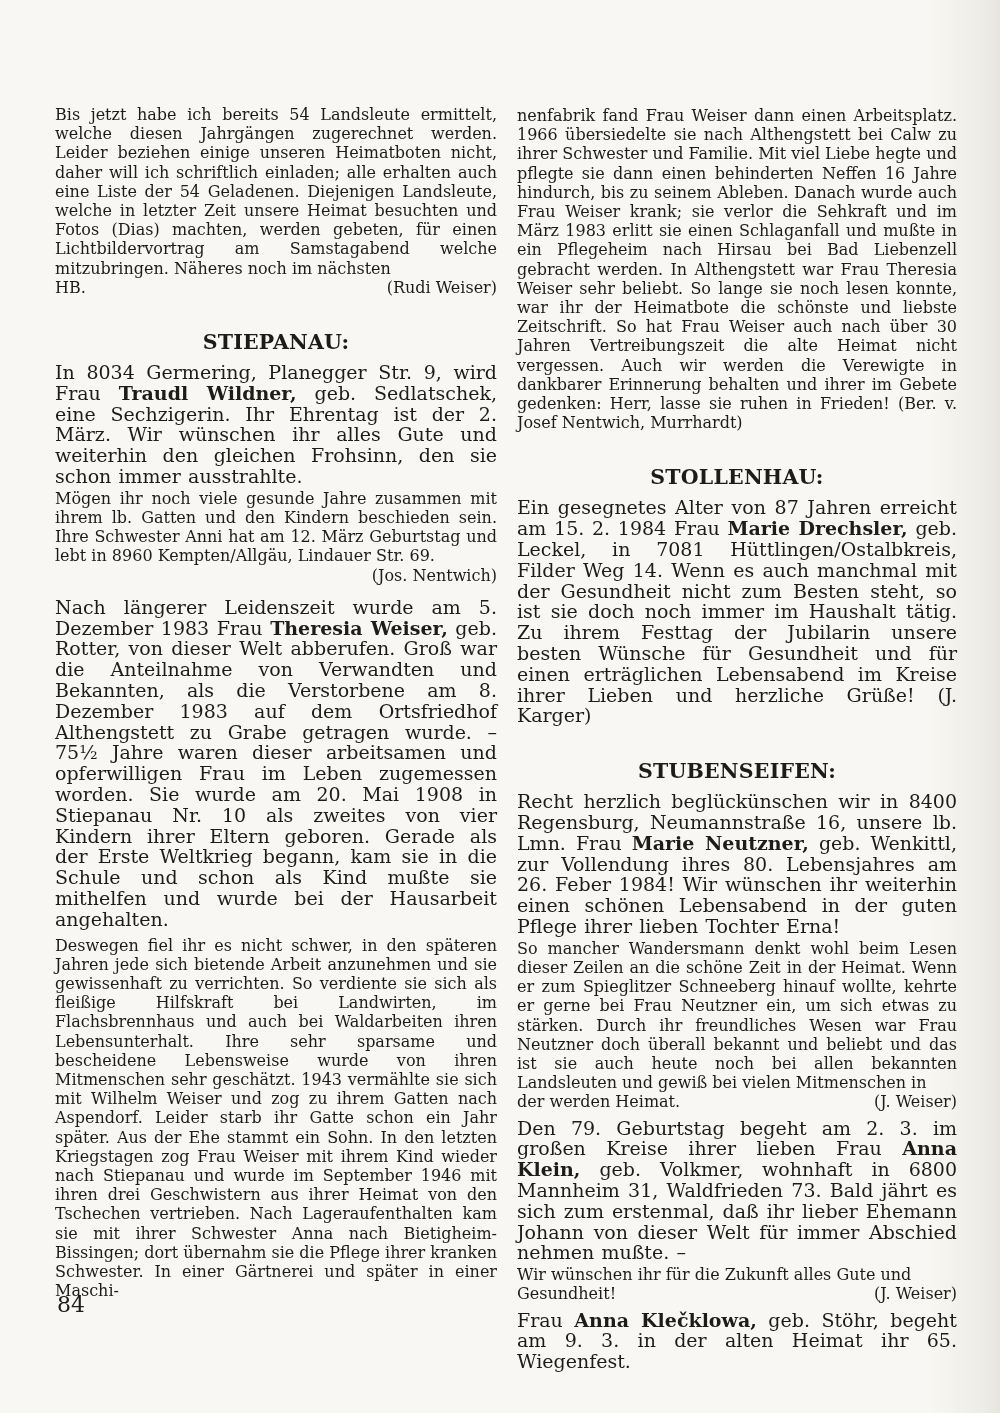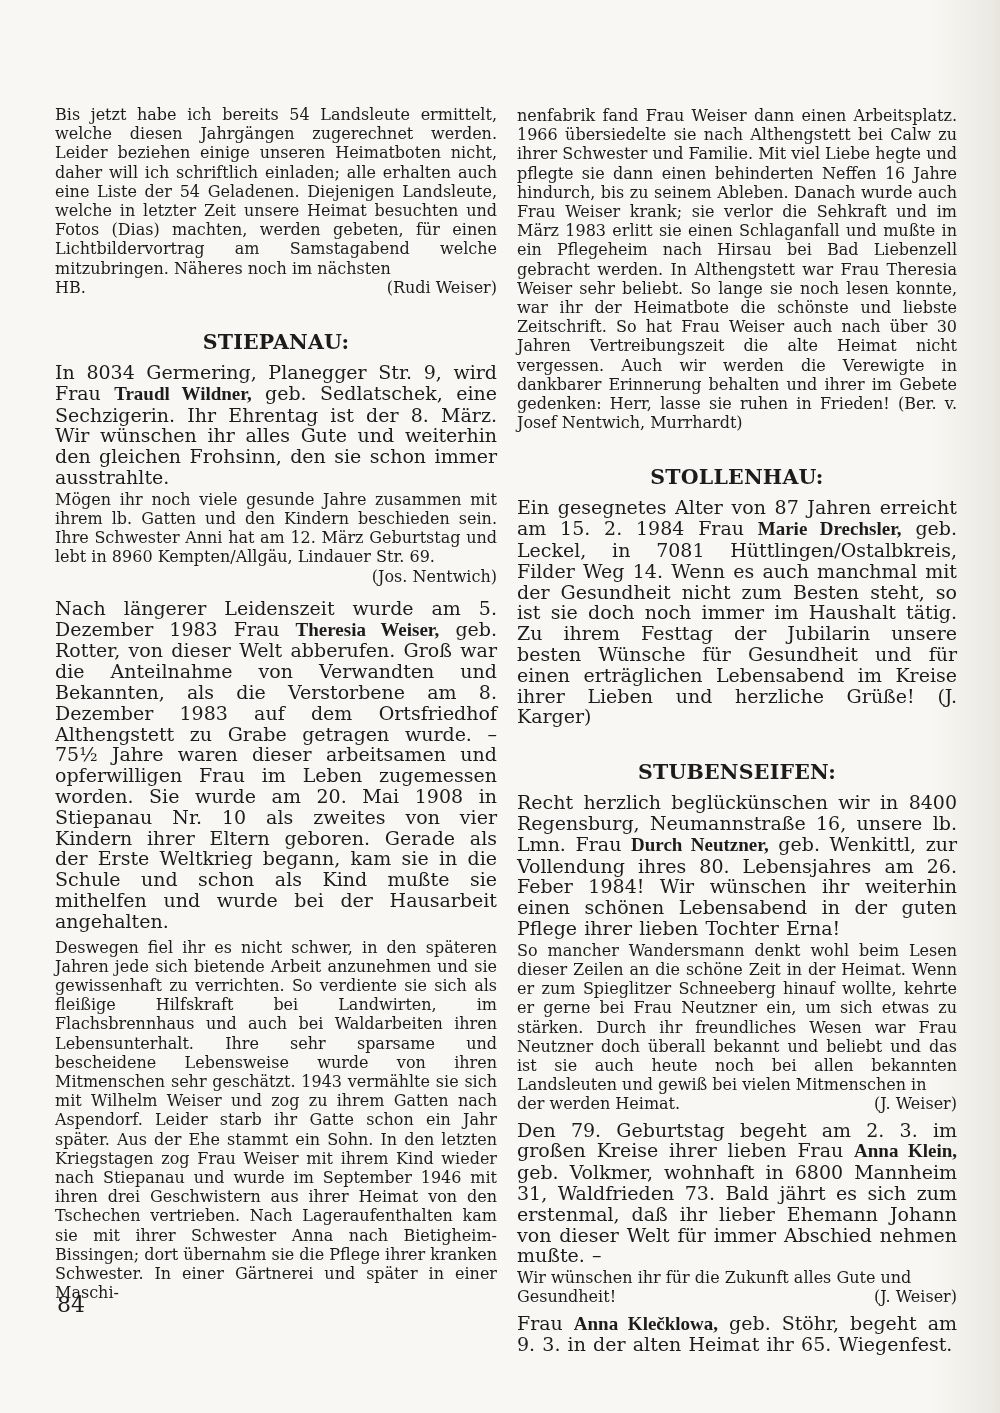--- a/index.html
+++ b/index.html
@@ -28,21 +28,21 @@
 
   .heading {
     font-size: 20.5px;
     font-weight: bold;
     letter-spacing: 0.2px;
     margin: 33px 0 8px 0;
     text-align: center;
   }
   .sigline { display: flex; justify-content: space-between; }
   .sig-only { text-align: right; }
-  b.name { font-weight: bold; font-family: Liberation Serif, serif; }
+  b.name { font-weight: bold; }
 
   .page-number {
     position: absolute;
     left: 57px;
     top: 1292px;
     font-size: 22px;
   }
 </style>
 </head>
 <body>
@@ -53,41 +53,41 @@
 
 
     <p class="sm gap-xs">Bis jetzt habe ich bereits 54 Landsleute ermittelt, welche diesen Jahrgängen zugerechnet werden. Leider beziehen einige unseren Heimatboten nicht, daher will ich schriftlich einladen; alle erhalten auch eine Liste der 54 Geladenen. Diejenigen Landsleute, welche in letzter Zeit unsere Heimat besuchten und Fotos (Dias) machten, werden gebeten, für einen Lichtbildervortrag am Samstagabend welche mitzubringen. Näheres noch im nächsten</p>
     <div class="sm sigline">
       <span>HB.</span>
       <span>(Rudi Weiser)</span>
     </div>
 
     <div class="heading">STIEPANAU:</div>
 
-    <p class="lg"><span>In 8034 Germering, Planegger Str. 9, wird Frau </span><b class="name">Traudl Wildner,</b><span> geb. Sedlatschek, eine Sechzigerin. Ihr Ehrentag ist der 8. März. Wir wünschen ihr alles Gute und weiterhin den gleichen Frohsinn, den sie schon immer ausstrahlte.</span></p>
+    <p class="lg"><span>In 8034 Germering, Planegger Str. 9, wird Frau </span><b class="name">Traudl Wildner,</b><span> geb. Sedlatschek, eine Sechzigerin. Ihr Ehrentag ist der 2. März. Wir wünschen ihr alles Gute und weiterhin den gleichen Frohsinn, den sie schon immer ausstrahlte.</span></p>
 
     <p class="sm gap-xs">Mögen ihr noch viele gesunde Jahre zusammen mit ihrem lb. Gatten und den Kindern beschieden sein. Ihre Schwester Anni hat am 12. März Geburtstag und lebt in 8960 Kempten/Allgäu, Lindauer Str. 69.</p>
     <div class="sm sig-only">(Jos. Nentwich)</div>
 
     <p class="lg gap-md"><span>Nach längerer Leidenszeit wurde am 5. Dezember 1983 Frau </span><b class="name">Theresia Weiser,</b><span> geb. Rotter, von dieser Welt abberufen. Groß war die Anteilnahme von Verwandten und Bekannten, als die Verstorbene am 8. Dezember 1983 auf dem Ortsfriedhof Althengstett zu Grabe getragen wurde. – 75½ Jahre waren dieser arbeitsamen und opferwilligen Frau im Leben zugemessen worden. Sie wurde am 20. Mai 1908 in Stiepanau Nr. 10 als zweites von vier Kindern ihrer Eltern geboren. Gerade als der Erste Weltkrieg begann, kam sie in die Schule und schon als Kind mußte sie mithelfen und wurde bei der Hausarbeit angehalten.</span></p>
 
     <p class="sm gap-sm">Deswegen fiel ihr es nicht schwer, in den späteren Jahren jede sich bietende Arbeit anzunehmen und sie gewissenhaft zu verrichten. So verdiente sie sich als fleißige Hilfskraft bei Landwirten, im Flachsbrennhaus und auch bei Waldarbeiten ihren Lebensunterhalt. Ihre sehr sparsame und bescheidene Lebensweise wurde von ihren Mitmenschen sehr geschätzt. 1943 vermählte sie sich mit Wilhelm Weiser und zog zu ihrem Gatten nach Aspendorf. Leider starb ihr Gatte schon ein Jahr später. Aus der Ehe stammt ein Sohn. In den letzten Kriegstagen zog Frau Weiser mit ihrem Kind wieder nach Stiepanau und wurde im September 1946 mit ihren drei Geschwistern aus ihrer Heimat von den Tschechen vertrieben. Nach Lageraufenthalten kam sie mit ihrer Schwester Anna nach Bietigheim-Bissingen; dort übernahm sie die Pflege ihrer kranken Schwester. In einer Gärtnerei und später in einer Maschi-</p>
   </div>
 
   <div class="col col-right">
 
     <p class="sm">nenfabrik fand Frau Weiser dann einen Arbeitsplatz. 1966 übersiedelte sie nach Althengstett bei Calw zu ihrer Schwester und Familie. Mit viel Liebe hegte und pflegte sie dann einen behinderten Neffen 16 Jahre hindurch, bis zu seinem Ableben. Danach wurde auch Frau Weiser krank; sie verlor die Sehkraft und im März 1983 erlitt sie einen Schlaganfall und mußte in ein Pflegeheim nach Hirsau bei Bad Liebenzell gebracht werden. In Althengstett war Frau Theresia Weiser sehr beliebt. So lange sie noch lesen konnte, war ihr der Heimatbote die schönste und liebste Zeitschrift. So hat Frau Weiser auch nach über 30 Jahren Vertreibungszeit die alte Heimat nicht vergessen. Auch wir werden die Verewigte in dankbarer Erinnerung behalten und ihrer im Gebete gedenken: Herr, lasse sie ruhen in Frieden! (Ber. v. Josef Nentwich, Murrhardt)</p>
 
     <div class="heading gap-sm">STOLLENHAU:</div>
 
     <p class="lg"><span>Ein gesegnetes Alter von 87 Jahren erreicht am 15. 2. 1984 Frau </span><b class="name">Marie Drechsler,</b><span> geb. Leckel, in 7081 Hüttlingen/Ostalbkreis, Filder Weg 14. Wenn es auch manchmal mit der Gesundheit nicht zum Besten steht, so ist sie doch noch immer im Haushalt tätig. Zu ihrem Festtag der Jubilarin unsere besten Wünsche für Gesundheit und für einen erträglichen Lebensabend im Kreise ihrer Lieben und herzliche Grüße!</span> <span>(J. Karger)</span></p>
 
     <div class="heading gap-sm">STUBENSEIFEN:</div>
 
-    <p class="lg"><span>Recht herzlich beglückünschen wir in 8400 Regensburg, Neumannstraße 16, unsere lb. Lmn. Frau </span><b class="name">Durch Neutzner,</b><span> geb. Wenkittl, zur Vollendung ihres 80. Lebensjahres am 26. Feber 1984! Wir wünschen ihr weiterhin einen schönen Lebensabend in der guten Pflege ihrer lieben Tochter Erna!</span></p>
+    <p class="lg"><span>Recht herzlich beglückünschen wir in 8400 Regensburg, Neumannstraße 16, unsere lb. Lmn. Frau </span><b class="name">Marie Neutzner,</b><span> geb. Wenkittl, zur Vollendung ihres 80. Lebensjahres am 26. Feber 1984! Wir wünschen ihr weiterhin einen schönen Lebensabend in der guten Pflege ihrer lieben Tochter Erna!</span></p>
 
     <p class="sm gap-xs">So mancher Wandersmann denkt wohl beim Lesen dieser Zeilen an die schöne Zeit in der Heimat. Wenn er zum Spieglitzer Schneeberg hinauf wollte, kehrte er gerne bei Frau Neutzner ein, um sich etwas zu stärken. Durch ihr freundliches Wesen war Frau Neutzner doch überall bekannt und beliebt und das ist sie auch heute noch bei allen bekannten Landsleuten und gewiß bei vielen Mitmenschen in</p>
     <div class="sm sigline">
       <span>der werden Heimat.</span>
       <span>(J. Weiser)</span>
     </div>
 
     <p class="lg gap-sm"><span>Den 79. Geburtstag begeht am 2. 3. im großen Kreise ihrer lieben Frau </span><b class="name">Anna Klein,</b><span> geb. Volkmer, wohnhaft in 6800 Mannheim 31, Waldfrieden 73. Bald jährt es sich zum erstenmal, daß ihr lieber Ehemann Johann von dieser Welt für immer Abschied nehmen mußte. –</span></p>
 
     <p class="sm gap-xs">Wir wünschen ihr für die Zukunft alles Gute und</p>

